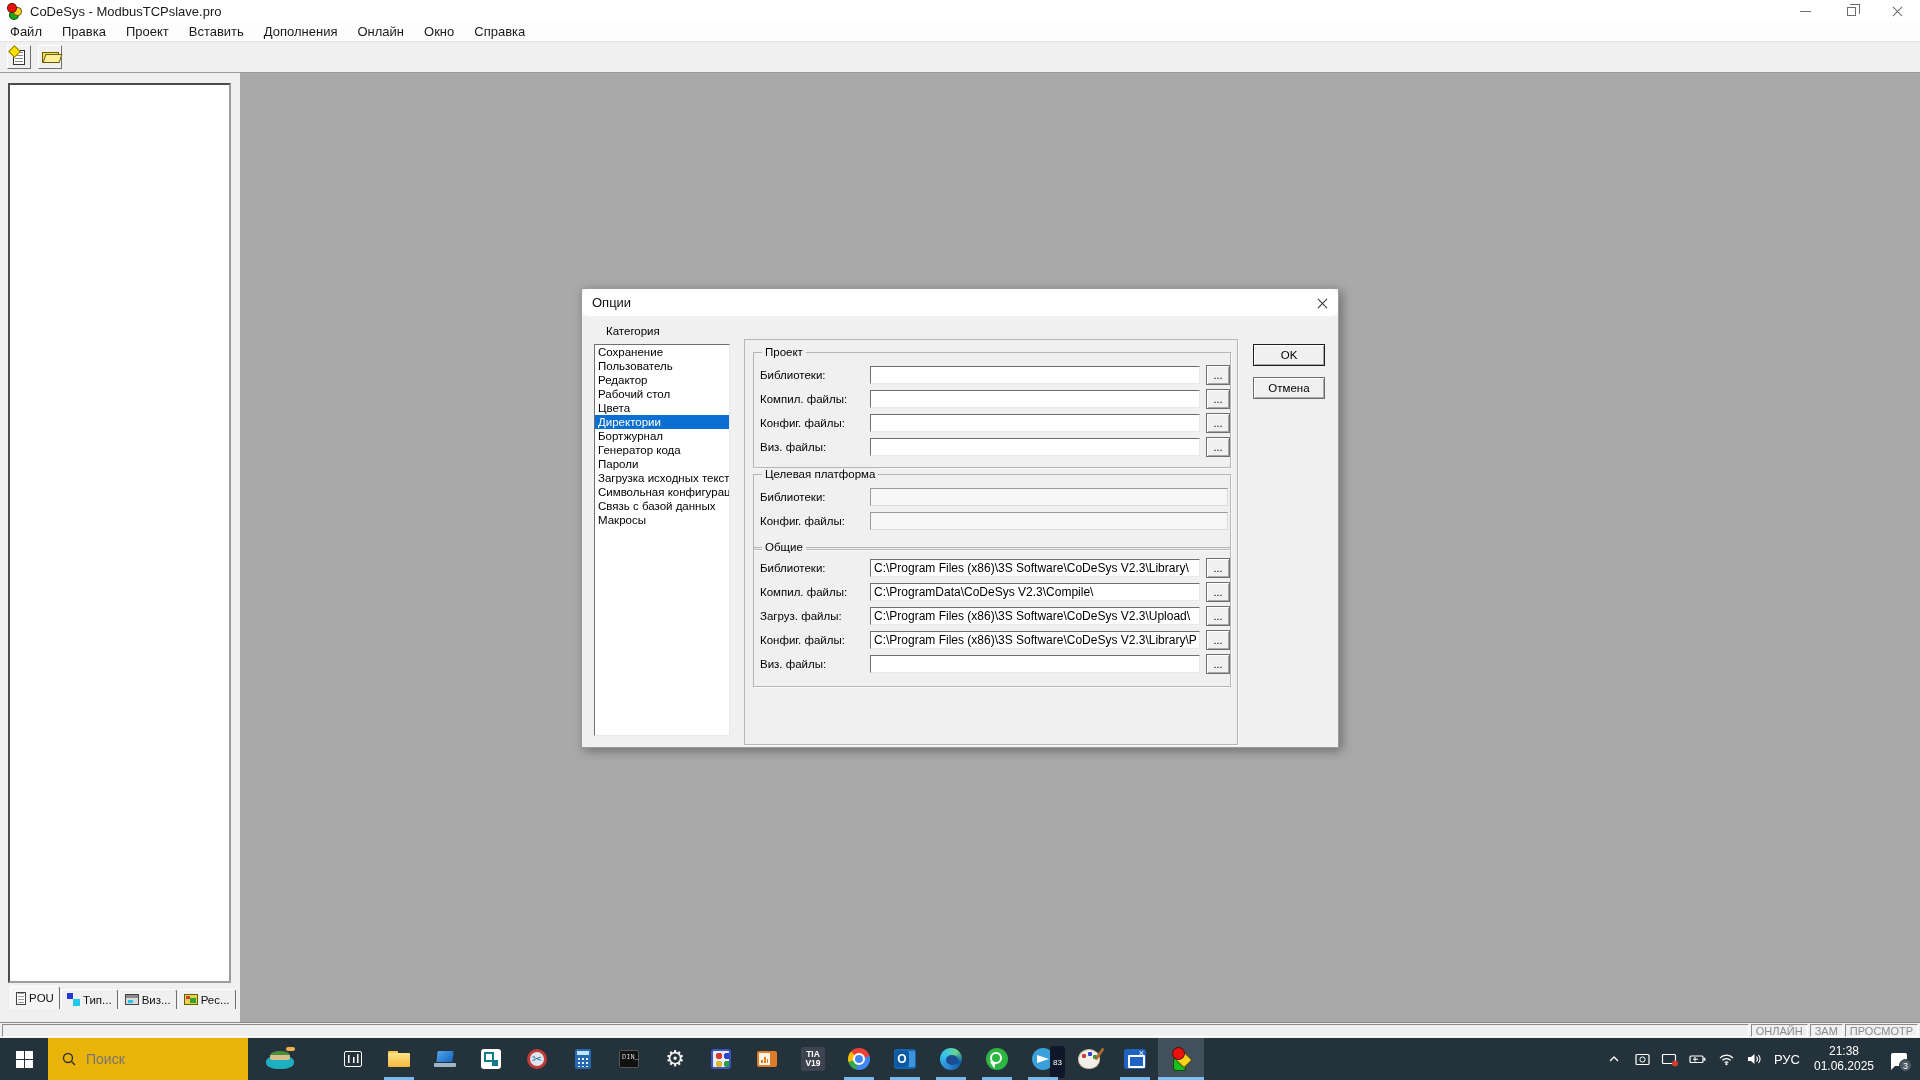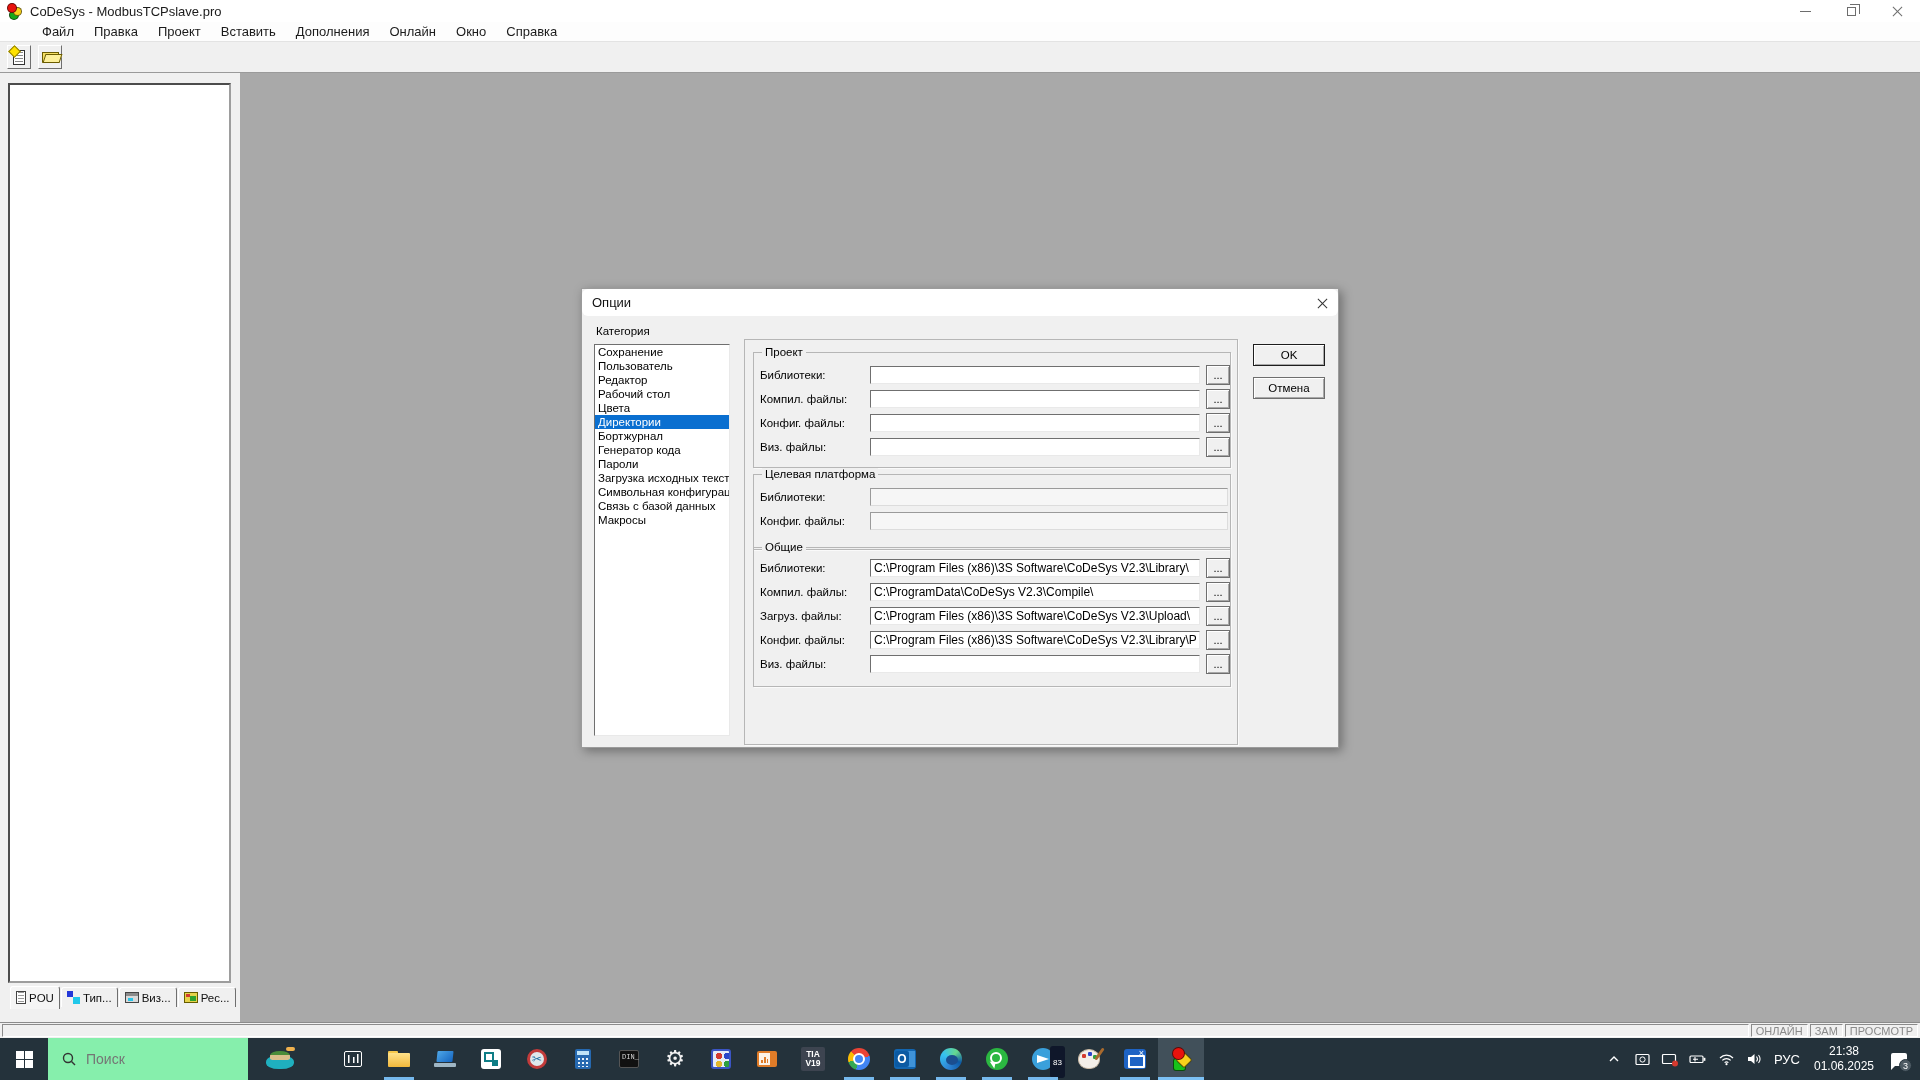--- a/index.html
+++ b/index.html
@@ -17,37 +17,37 @@
   .title-text { margin-left:7px; font-size:13px; color:#1b1b1b; }
   .win-controls { position:absolute; right:0; top:0; height:22px; display:flex; }
   .win-btn { width:46px; height:22px; display:flex; align-items:center; justify-content:center; }
   .glyph-min { width:11px; height:0; border-top:1px solid #6d6d6d; }
   .glyph-restore { width:9px; height:9px; border:1px solid #6d6d6d; position:relative; background:#fff; }
   .glyph-restore::before { content:""; position:absolute; left:2px; top:-4px; width:9px; height:9px; border:1px solid #6d6d6d; border-left:none; border-bottom:none; }
   .glyph-x { position:relative; width:11px; height:11px; }
   .glyph-x::before,.glyph-x::after { content:""; position:absolute; left:-1px; top:5px; width:13px; height:1px; background:#6d6d6d; }
   .glyph-x::before { transform:rotate(45deg); } .glyph-x::after { transform:rotate(-45deg); }
 
-  .menubar { position:absolute; left:0; top:22px; width:1920px; height:19px; background:#fdfdfd; display:flex; align-items:center; font-size:13px; color:#1b1b1b;padding-left:32px; }
+  .menubar { position:absolute; left:0; top:22px; width:1920px; height:19px; background:#fdfdfd; display:flex; align-items:center; font-size:13px; color:#1b1b1b; }
   .menu-item { padding:0 10px; height:19px; display:flex; align-items:center; }
 
   .toolbar { position:absolute; left:0; top:41px; width:1920px; height:32px; background:#f0f0f0; border-top:1px solid #e3e3e3; border-bottom:1px solid #9a9a9a; display:flex; align-items:center; }
   .tb-btn { width:24px; height:24px; margin-left:7px; background:#f0f0f0; border:1px solid; border-color:#ffffff #6f6f6f #6f6f6f #ffffff; display:flex; align-items:center; justify-content:center; }
   .tb-new { width:12px; height:15px; background:#fff; border:1px solid #333; position:relative;
             background-image:linear-gradient(#888 1px, transparent 1px); background-size:8px 3px; background-position:1px 4px; background-repeat:repeat-y; }
   .tb-new::after { content:""; position:absolute; left:-4px; top:-4px; width:7px; height:7px; background:#ffe200; transform:rotate(45deg); border:1px solid #8a7a00; }
   .tb-open { position:relative; width:17px; height:12px; }
   .tb-open::before { content:""; position:absolute; left:0; bottom:0; width:15px; height:9px; background:#f5df63; border:1px solid #6b5c00; }
   .tb-open::after { content:""; position:absolute; left:2px; bottom:0; width:15px; height:7px; background:#fdf09a; border:1px solid #6b5c00; transform:skewX(-18deg); }
 
   
   .main { position:absolute; left:0; top:73px; width:1920px; height:949px; background:#f0f0f0; }
   .workspace { position:absolute; left:240px; top:0; width:1680px; height:949px; background:#a9a9a9; }
   .left-panel { position:absolute; left:8px; top:10px; width:223px; height:900px; background:#ffffff; border:2px solid; border-color:#4c4c4c #9d9d9d #9d9d9d #4c4c4c; }
-  .proj-tabs { position:absolute; left:10px; top:912px; height:24px; display:flex; align-items:center; }
+  .proj-tabs { position:absolute; left:10px; top:912px; height:24px; display:flex; align-items:flex-end; }
   .ptab { height:20px; margin-right:1px; padding:0 5px; background:#f0f0f0; border:1px solid; border-color:#ffffff #6f6f6f #6f6f6f #ffffff; border-bottom:none; border-radius:3px 3px 0 0; display:flex; align-items:center; gap:3px; font-size:11.5px; color:#111; }
   .ptab.active { height:23px; background:#f5f5f5; }
   .icon-pou { width:10px; height:13px; background:#fff; border:1px solid #444;
               background-image:linear-gradient(#999 1px, transparent 1px); background-size:6px 3px; background-position:1px 3px; background-repeat:repeat-y; }
   .icon-tip { position:relative; width:13px; height:13px; }
   .icon-tip::before { content:""; position:absolute; left:0; top:0; width:6px; height:6px; background:#2438d8; }
   .icon-tip::after { content:""; position:absolute; right:0; bottom:0; width:7px; height:7px; background:#20c8ea; }
   .icon-viz { position:relative; width:14px; height:11px; background:#d9d9d9; border:1px solid #444; }
   .icon-viz::before { content:""; position:absolute; left:0; top:0; right:0; height:3px; background:#8a8a8a; }
   .icon-viz::after { content:""; position:absolute; left:2px; bottom:1px; width:5px; height:3px; background:#27c4e8; }
@@ -59,21 +59,21 @@
   .statusbar { position:absolute; left:0; top:1022px; width:1920px; height:16px; background:#f0f0f0; border-top:1px solid #8b8b8b; display:flex; align-items:center; padding:0 2px; gap:2px; }
   .spanel { height:13px; border:1px solid; border-color:#8b8b8b #ffffff #ffffff #8b8b8b; font-size:11px; color:#8a8a8a; display:flex; align-items:center; justify-content:center; padding:0 4px; }
   .spanel.fill { flex:1; }
 
   
   .dialog { position:absolute; left:581px; top:288px; width:758px; height:460px; background:#f0f0f0; border:1px solid #9b9b9b; box-shadow:3px 3px 10px rgba(0,0,0,.35); font-size:11.5px; color:#000; }
   .dlg-titlebar { position:absolute; left:0; top:0; width:100%; height:27px; background:#ffffff; display:flex; align-items:center;border-radius:6px; }
   .dlg-title { margin-left:10px; font-size:13px; color:#111; }
   .dlg-close { position:absolute; right:8px; top:6px; width:16px; height:16px; display:flex; align-items:center; justify-content:center; }
   .dlg-close .glyph-x::before,.dlg-close .glyph-x::after { background:#333; }
-  .dlg-label-cat { position:absolute; left:14px; top:36px; }
+  .dlg-label-cat { position:absolute; left:24px; top:36px; }
   .cat-list { position:absolute; left:12px; top:55px; width:136px; height:392px; background:#fff; border:1px solid; border-color:#6f6f6f #e9e9e9 #e9e9e9 #6f6f6f; overflow:hidden; }
   .cat-item { height:14px; line-height:14px; padding-left:3px; white-space:nowrap; overflow:hidden; color:#000; }
   .cat-item.selected { background:#0a6fd0; color:#fff; }
   .outer-box { position:absolute; left:162px; top:50px; width:494px; height:406px; border:1px solid #b6b6b6; box-shadow:1px 1px 0 #fafafa; }
   .grp { position:absolute; left:8px; width:478px; border:1px solid #b6b6b6; box-shadow:1px 1px 0 #fafafa; }
   .grp-title { position:absolute; left:8px; top:-7px; background:#f0f0f0; padding:0 3px; }
   .grp-project { top:12px; height:116px; }
   .grp-target { top:134px; height:76px; }
   .grp-general { top:207px; height:140px; }
   .frow { position:absolute; left:0; width:100%; height:20px; }
@@ -86,21 +86,21 @@
   .dlg-btn.cancel { top:88px; }
 
   
   .taskbar { position:absolute; left:0; top:1038px; width:1920px; height:42px; background:#24323b; display:flex; align-items:stretch; color:#fff; }
   .tcell { width:46px; height:42px; display:flex; align-items:center; justify-content:center; position:relative; flex:none; }
   .tcell.running::after { content:""; position:absolute; left:8px; right:8px; bottom:0; height:3px; background:#76b9ed; }
   .tcell.active { background:#41505a; }
   .tcell.active::after { content:""; position:absolute; left:0; right:0; bottom:0; height:3px; background:#7cc1f5; }
   .start-logo { width:17px; height:17px; display:grid; grid-template-columns:8px 8px; grid-template-rows:8px 8px; gap:1px; }
   .start-logo i { background:#ffffff; }
-  .search-box { width:200px; height:42px; background:#86efac; display:flex; align-items:center; flex:none; }
+  .search-box { width:200px; height:42px; background:#eab308; display:flex; align-items:center; flex:none; }
   .search-box svg { margin:0 10px 0 14px; flex:none; }
   .search-input { border:none; outline:none; background:transparent; font-size:14px; color:#333; width:140px; font-family:"Liberation Sans",sans-serif; }
   .island { position:relative; width:30px; height:24px; flex:none; }
   .island::before { content:""; position:absolute; left:1px; top:8px; width:28px; height:14px; background:#1fb0bf; border-radius:50% 50% 45% 45%; }
   .island::after { content:""; position:absolute; left:5px; top:4px; width:20px; height:9px; background:linear-gradient(#4a8d3a 40%, #d8c08c 40%); border-radius:50% 50% 20% 20%; }
   .island .cloud { position:absolute; right:0px; top:0px; width:9px; height:4px; background:#f0b24e; border-radius:3px; }
 
   .ic { flex:none; }
   .ic-taskview { width:18px; height:16px; border:1.5px solid #fff; border-radius:2px; position:relative; background:
       linear-gradient(#fff,#fff) 3px 3px/1.5px 8px no-repeat,

